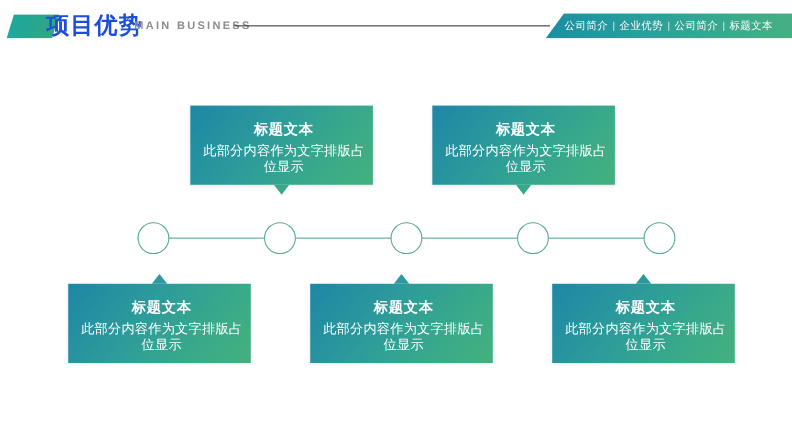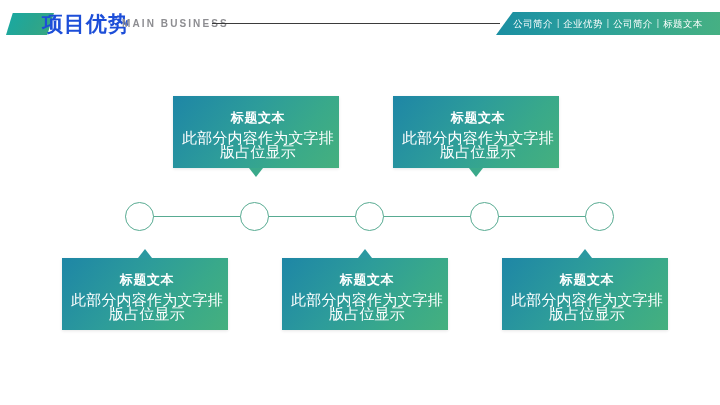--- a/index.html
+++ b/index.html
@@ -118,21 +118,21 @@
 
   .card-title {
     font-size: 13px;
     font-weight: 700;
     color: #ffffff;
     letter-spacing: 0.6px;
     line-height: 18px;
     margin: 0 0 4px 0;
   }
   .card-body {
-    font-size: 15px;
+    font-size: 12px;
     color: #ffffff;
     line-height: 13.5px;
     letter-spacing: 0.2px;
     margin: 0;
     text-align: center;
   }
 
   
   .tail {
     position: absolute;

